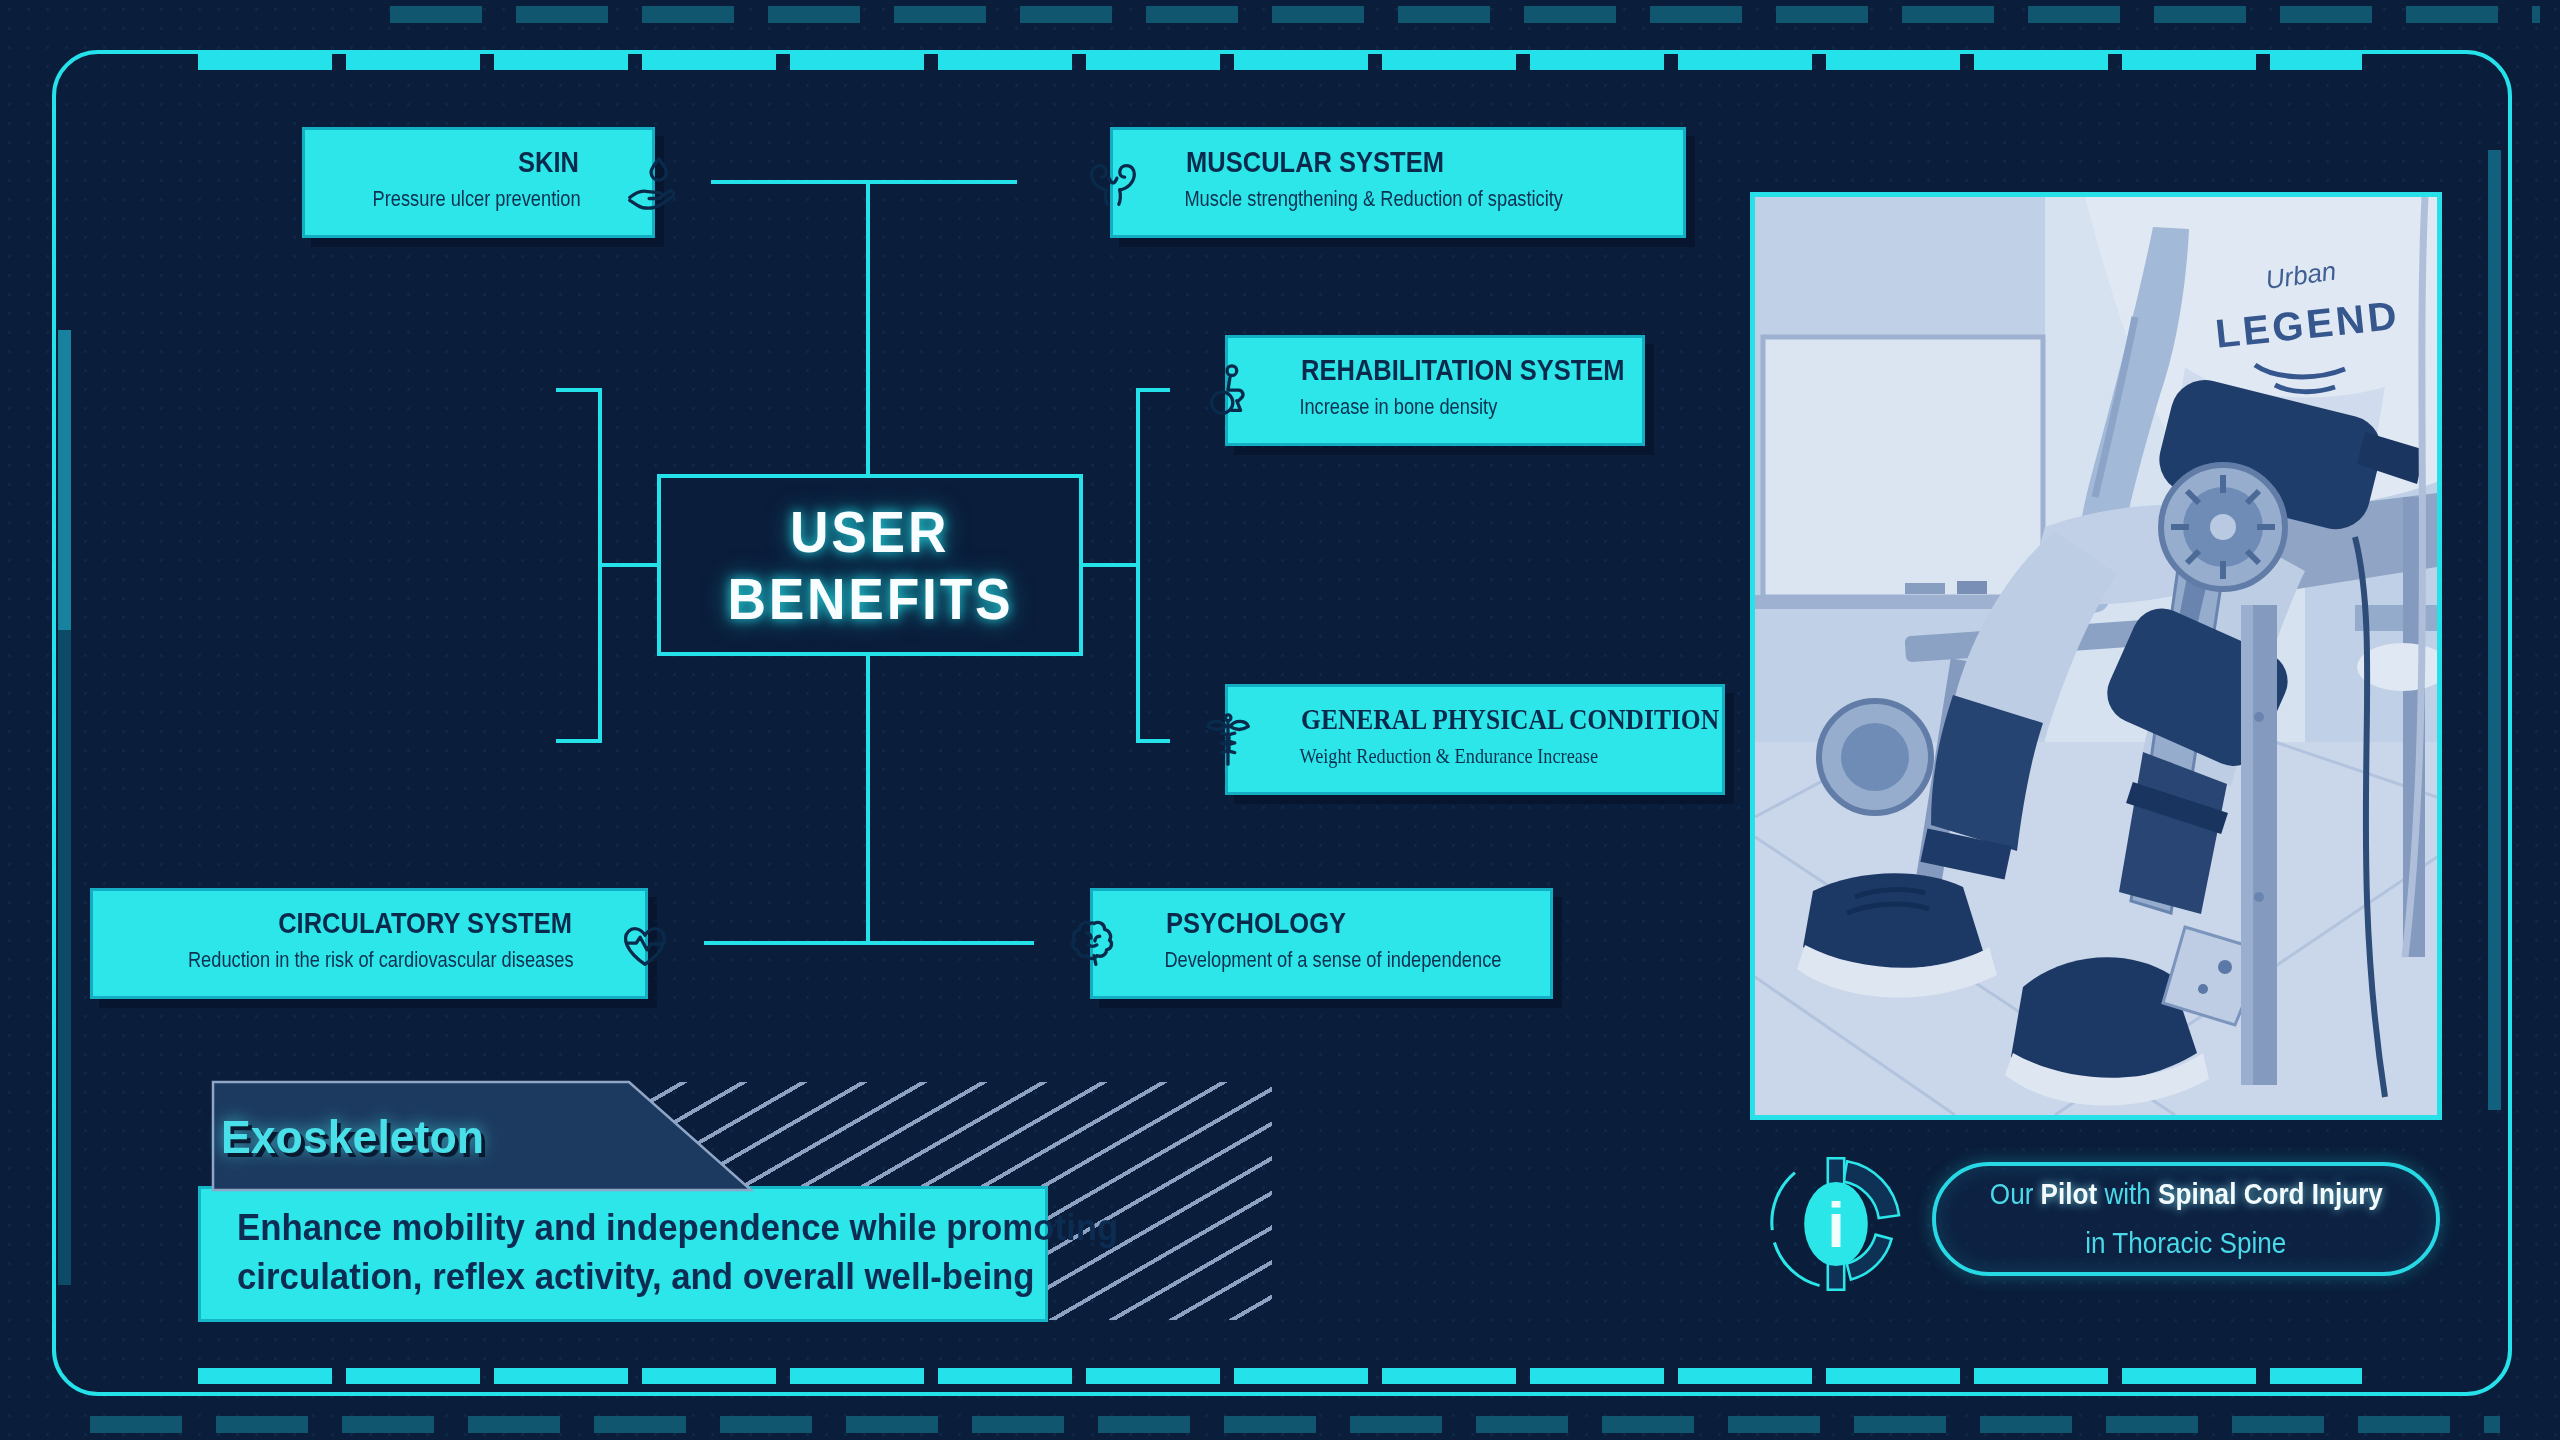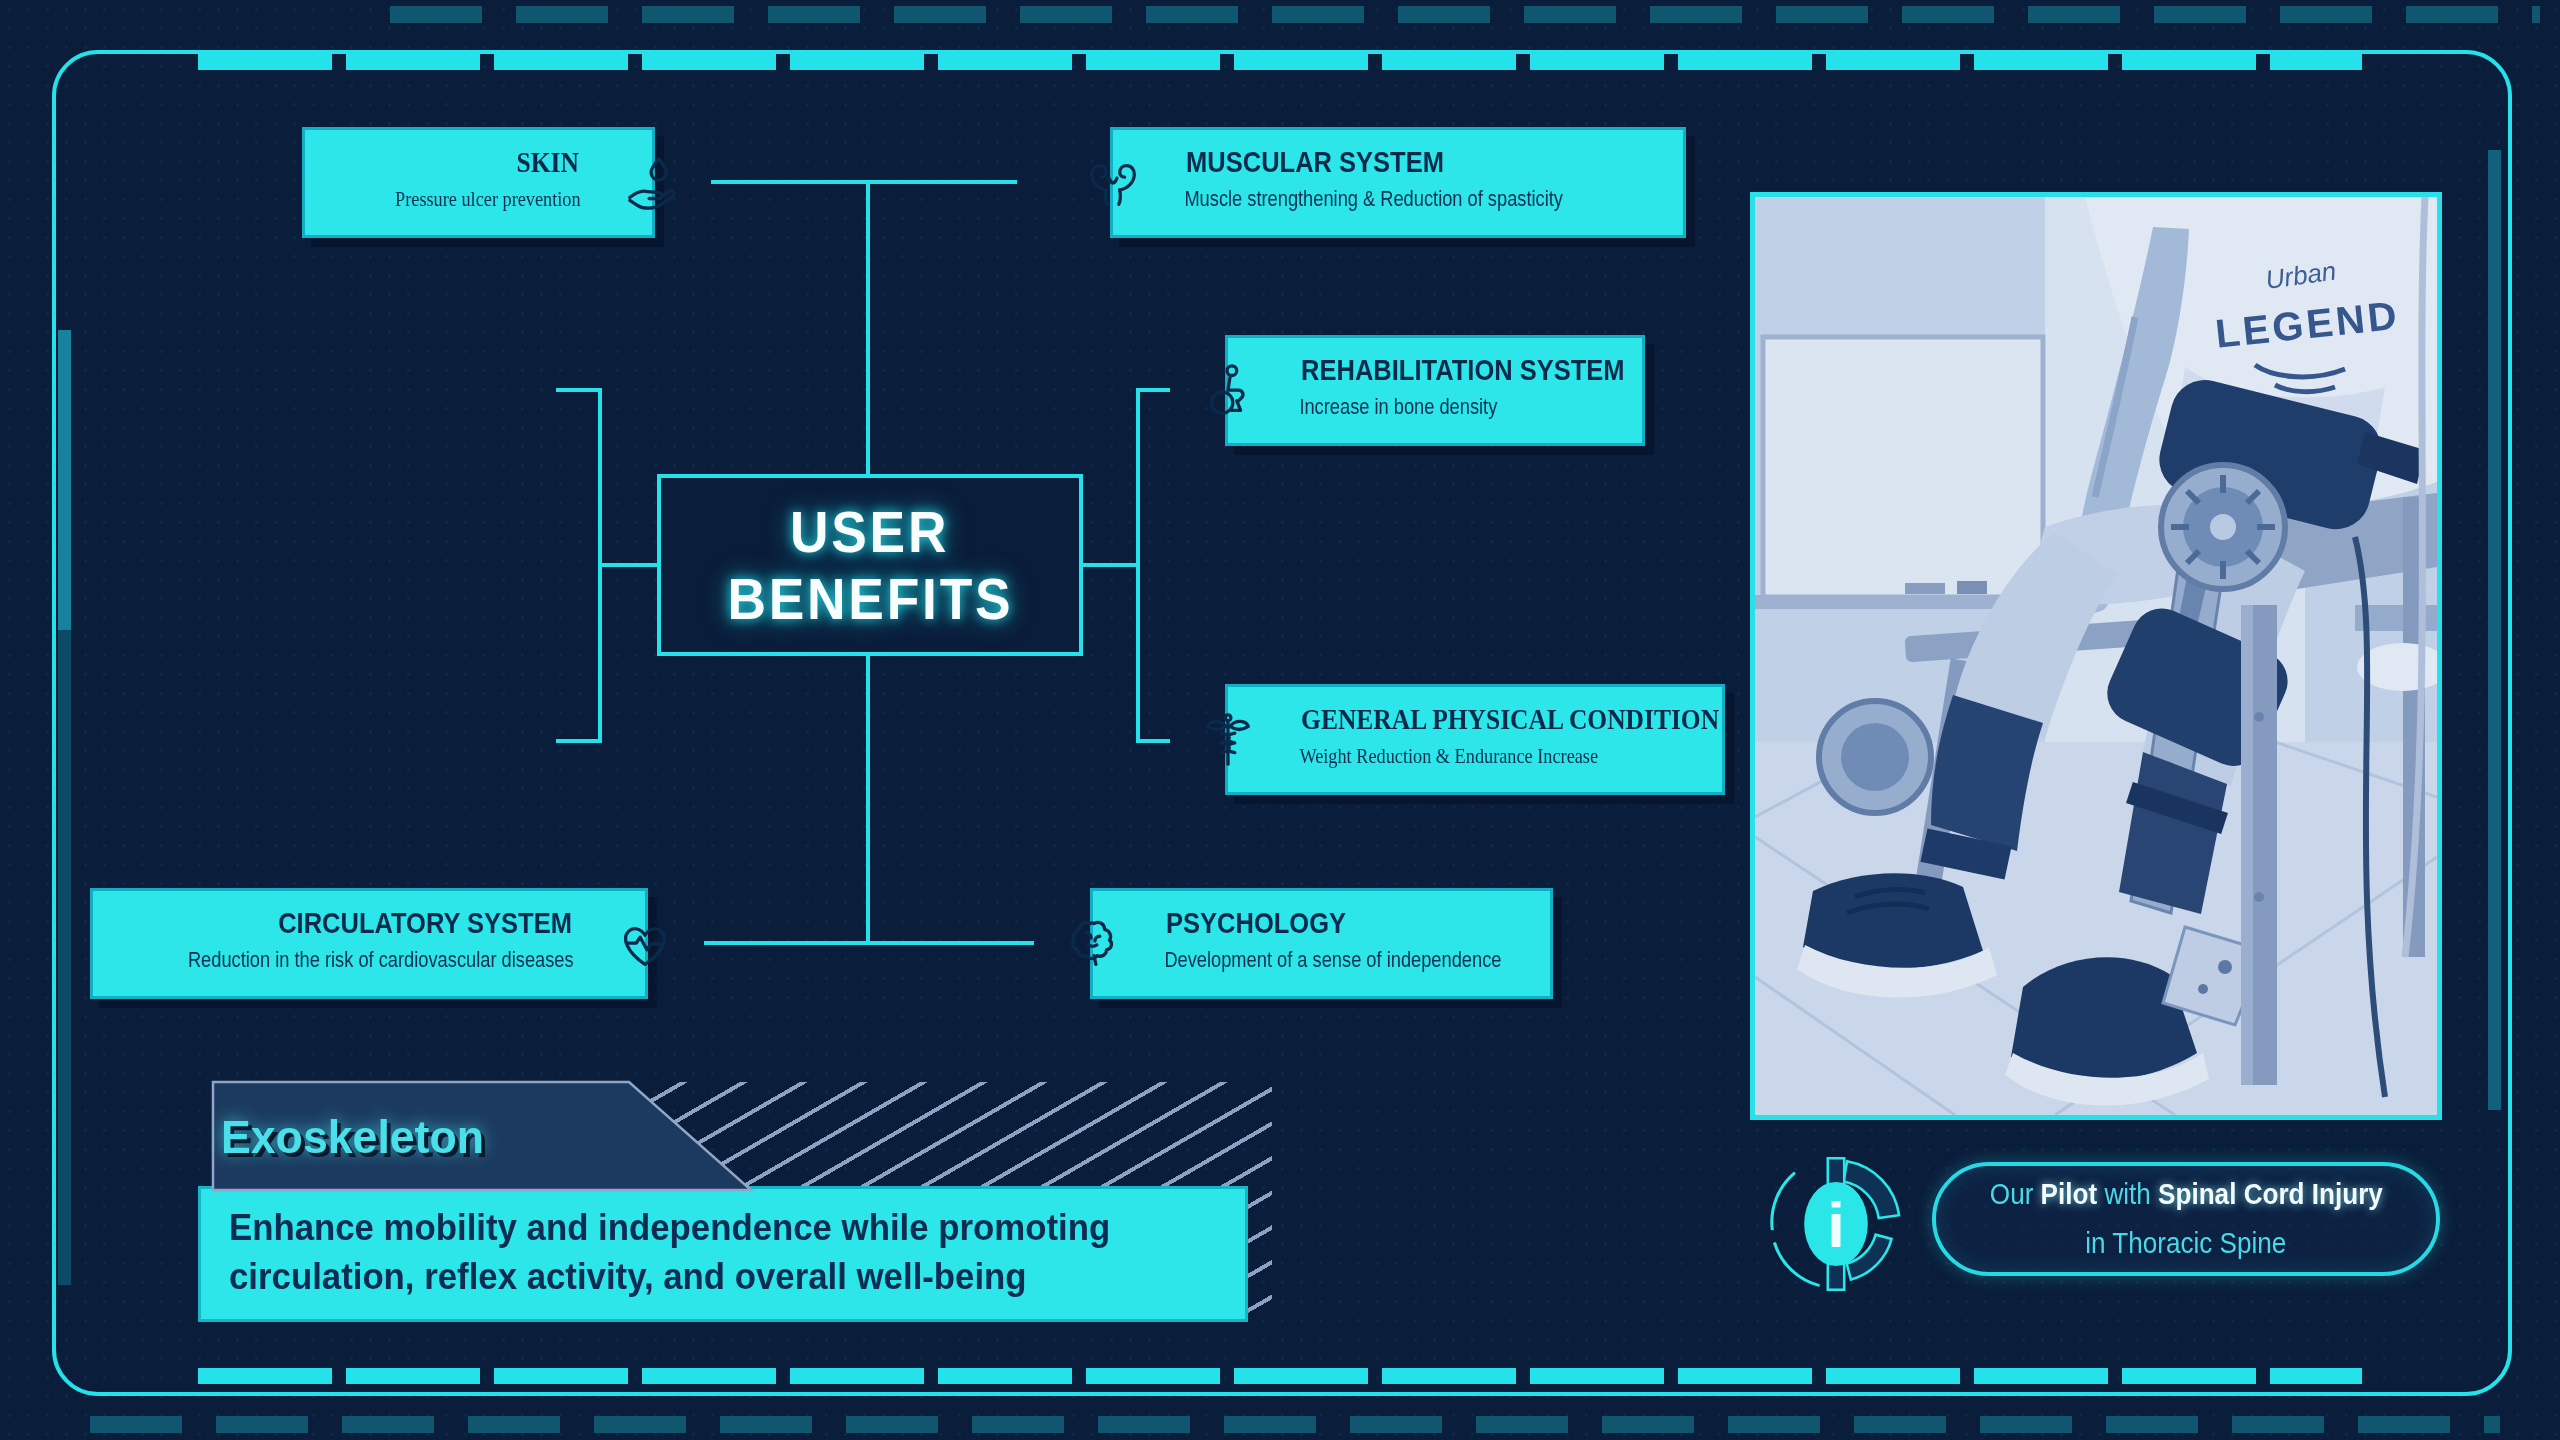--- a/index.html
+++ b/index.html
@@ -41,22 +41,22 @@
     align-items:center;justify-content:center;}
   .hub div{font-size:58px;font-weight:bold;color:#f8fdff;letter-spacing:3px;line-height:67px;
     transform:scaleX(.92);text-shadow:0 0 12px rgba(37,226,234,.95),0 0 28px rgba(37,226,234,.55);}
   
   .hatch{position:absolute;left:560px;top:1082px;width:712px;height:238px;z-index:1;
     background:repeating-linear-gradient(150deg,rgba(148,168,202,.95) 0 4px,transparent 4px 30px);}
   .banner{position:absolute;left:163px;top:1080px;width:600px;height:112px;z-index:3;padding-left:48px;}
   .banner-title{position:absolute;left:58px;top:50%;transform:translateY(-50%) scaleX(.95);
     transform-origin:left center;font-size:47px;font-weight:600;color:#4ae0ea;white-space:nowrap;
     text-shadow:4px 4px 0 rgba(8,22,44,.95),0 0 16px rgba(74,224,234,.8);}
-  .desc{position:absolute;left:198px;top:1186px;width:1050px;height:136px;z-index:2;
-    background:#2de6ea;border:3px solid #14b6c8;box-sizing:border-box;padding:14px 0 0 28px;}
+  .desc{position:absolute;left:198px;top:1186px;width:850px;height:136px;z-index:2;
+    background:#2de6ea;border:3px solid #14b6c8;box-sizing:border-box;padding:14px 0 0 36px;}
   .desc div{font-size:37px;font-weight:bold;color:#0c2c52;line-height:49px;white-space:nowrap;
     transform:scaleX(.94);transform-origin:left center;}
   
   .photo{position:absolute;left:1750px;top:192px;width:692px;height:928px;
     border:5px solid #27e0e8;box-sizing:border-box;background:#c3d2e8;}
   .photo svg{display:block;width:100%;height:100%;}
   
   .info{position:absolute;left:1760px;top:1148px;width:152px;height:152px;}
   .badge{position:absolute;left:1932px;top:1162px;width:508px;height:114px;border:4px solid #27d9e4;
     border-radius:58px;background:rgba(16,38,74,.55);box-sizing:border-box;
@@ -85,21 +85,21 @@
   <div class="conn" style="left:704px;top:941px;width:330px;height:4px;"></div>
   <div class="conn" style="left:598px;top:388px;width:4px;height:355px;"></div>
   <div class="conn" style="left:556px;top:388px;width:46px;height:4px;"></div>
   <div class="conn" style="left:556px;top:739px;width:46px;height:4px;"></div>
   <div class="conn" style="left:598px;top:563px;width:61px;height:4px;"></div>
   <div class="conn" style="left:1136px;top:388px;width:4px;height:355px;"></div>
   <div class="conn" style="left:1138px;top:388px;width:32px;height:4px;"></div>
   <div class="conn" style="left:1138px;top:739px;width:32px;height:4px;"></div>
   <div class="conn" style="left:1081px;top:563px;width:59px;height:4px;"></div>
 
-  <div class="benefit cap-right" style="left:302px;top:127px;width:353px;font-family:Liberation Serif, serif;">
+  <div class="benefit cap-right" style="left:302px;top:127px;width:353px;">
     <svg class="cap" viewBox="0 0 108 108">
         <path d="M54 0a54 54 0 0 1 0 108z" fill="#1a7f9b"></path>
         <path d="M54 9a45 45 0 0 1 0 90z" fill="#2de6ea"></path>
       </svg>
     <span class="icon"><svg viewBox="0 0 64 64">
       <path d="M39 7c-5 7-8 10-8 14a8 8 0 0 0 16 0c0-4-3-7-8-14z"></path>
       <path d="M9 47c7-6 13-8 19-6l11 1c4 0 4 6 0 6h-10"></path>
       <path d="M39 48l10-7c4-3 8 2 4 5l-13 9c-7 4-17 4-23 0l-8-5"></path>
         </svg></span>
     <div class="b-title">SKIN</div>

